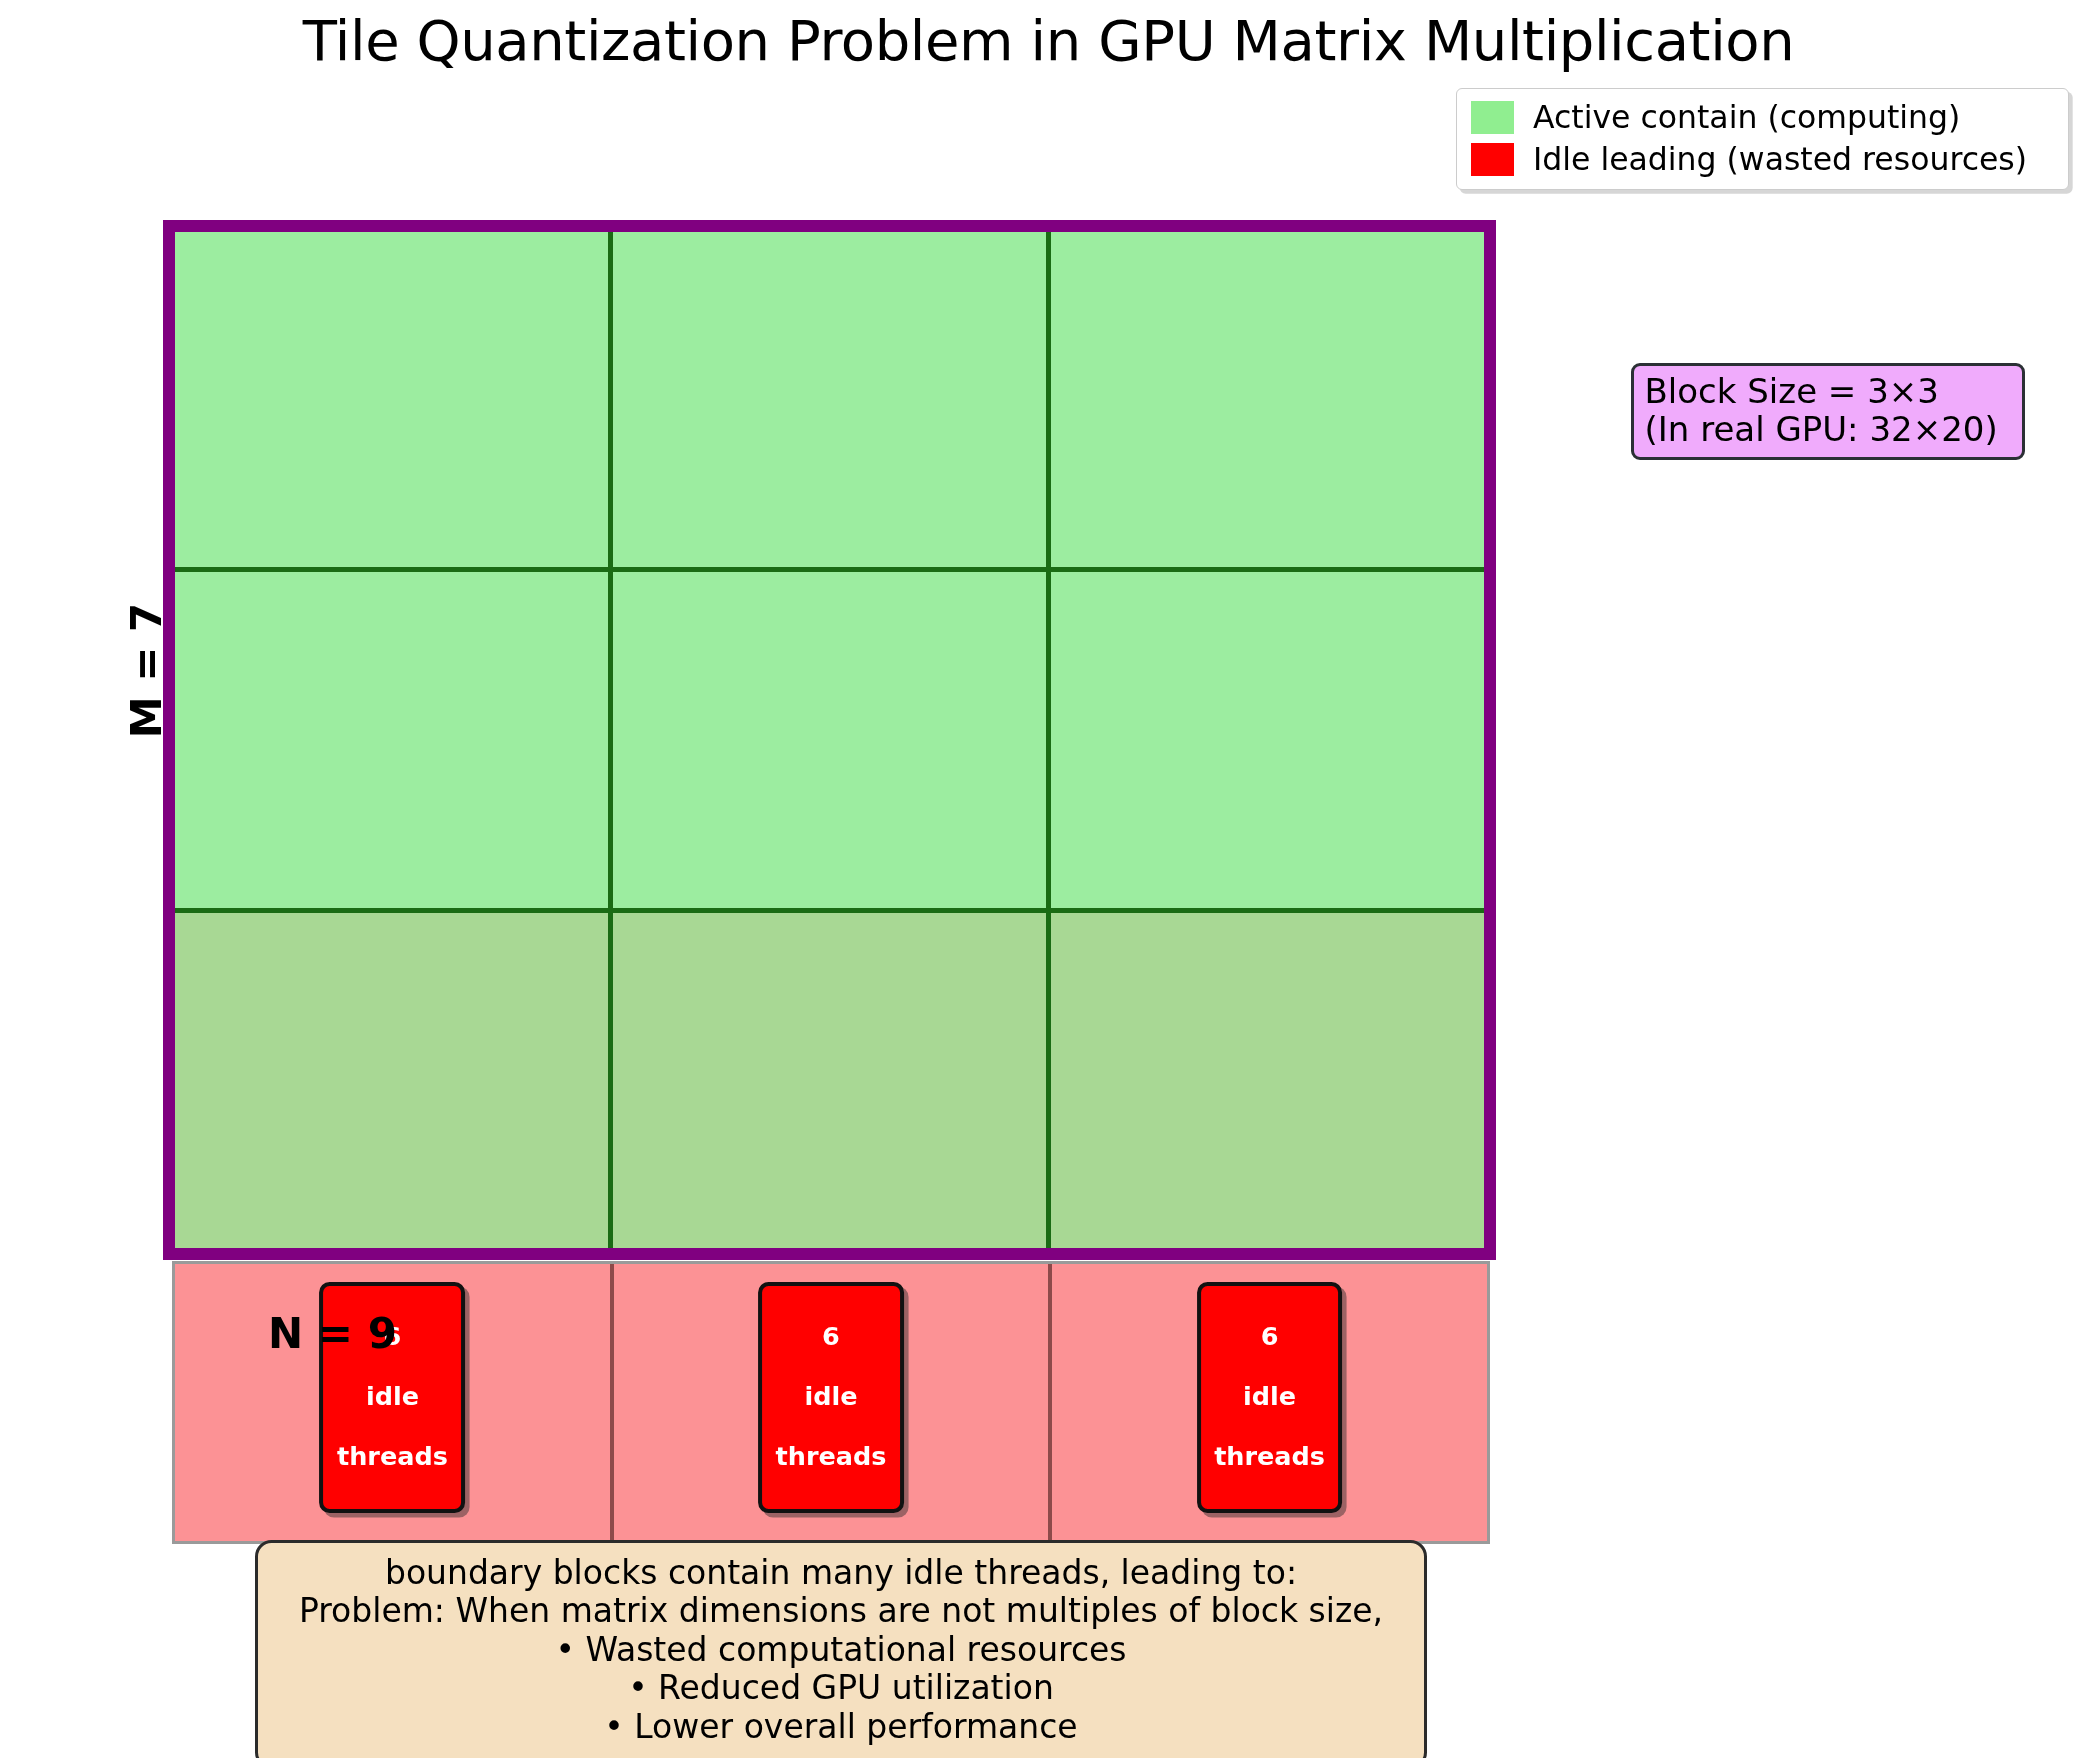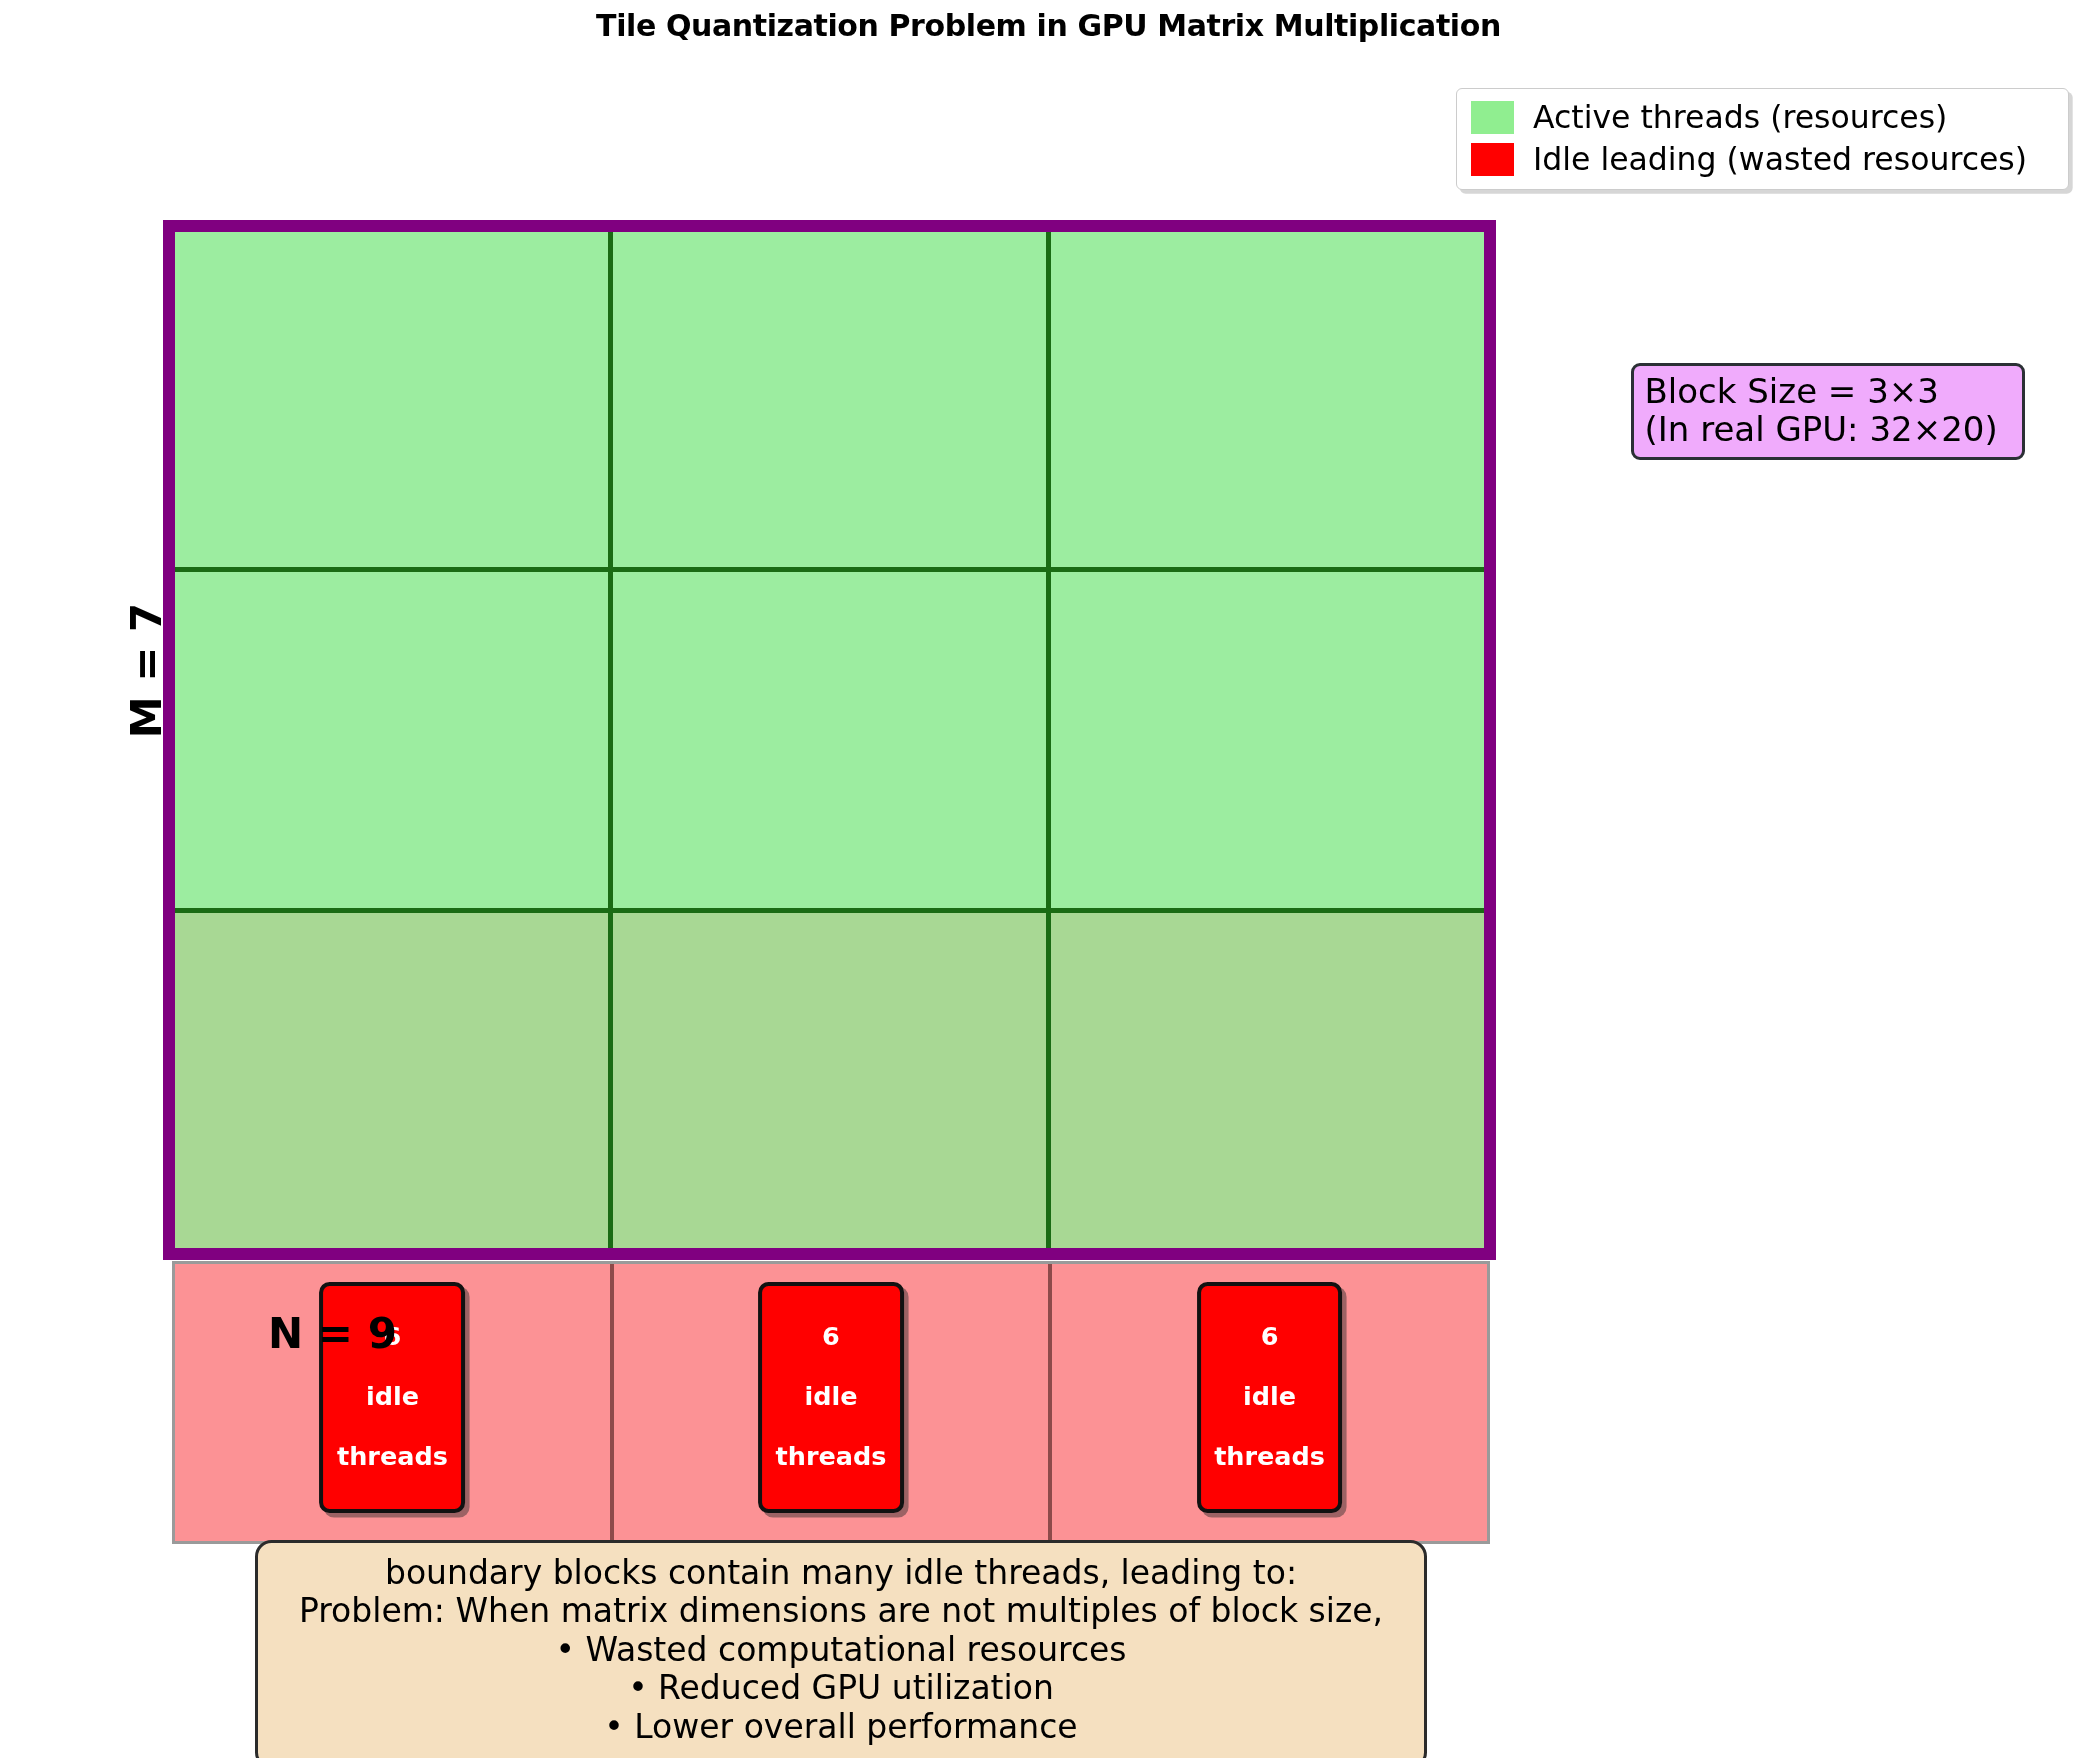--- a/index.html
+++ b/index.html
@@ -18,22 +18,22 @@
     overflow: hidden;
   }
 
   
   #page-title {
     position: absolute;
     left: 0;
     top: 7.5px;
     width: 2097px;
     text-align: center;
-    font-size: 30px;
-    font-weight: bold;
+    font-size: 56px;
+    font-weight: normal;
     color: #000000;
     font-family: "DejaVu Sans", sans-serif;
     letter-spacing: -0.4px;
   }
 
   
   #legend {
     position: absolute;
     left: 1456px;
     top: 88px;
@@ -207,21 +207,21 @@
 </head>
 <body>
 
 <div id="stage">
 
   <div id="page-title">Tile Quantization Problem in GPU Matrix Multiplication</div>
 
   <div id="legend">
     <div class="legend-row">
       <span class="legend-swatch" style="background:#90ee90;"></span>
-      <span class="legend-label">Active threads (resources)</span>
+      <span class="legend-label">Active contain (computing)</span>
     </div>
     <div class="legend-row">
       <span class="legend-swatch" style="background:#ff0000;"></span>
       <span class="legend-label">Idle leading (wasted resources)</span>
     </div>
   </div>
 
   <div id="blockinfo">
     <div>Block Size = 3×3</div>
     <div>(In real GPU: 32×20)</div>

